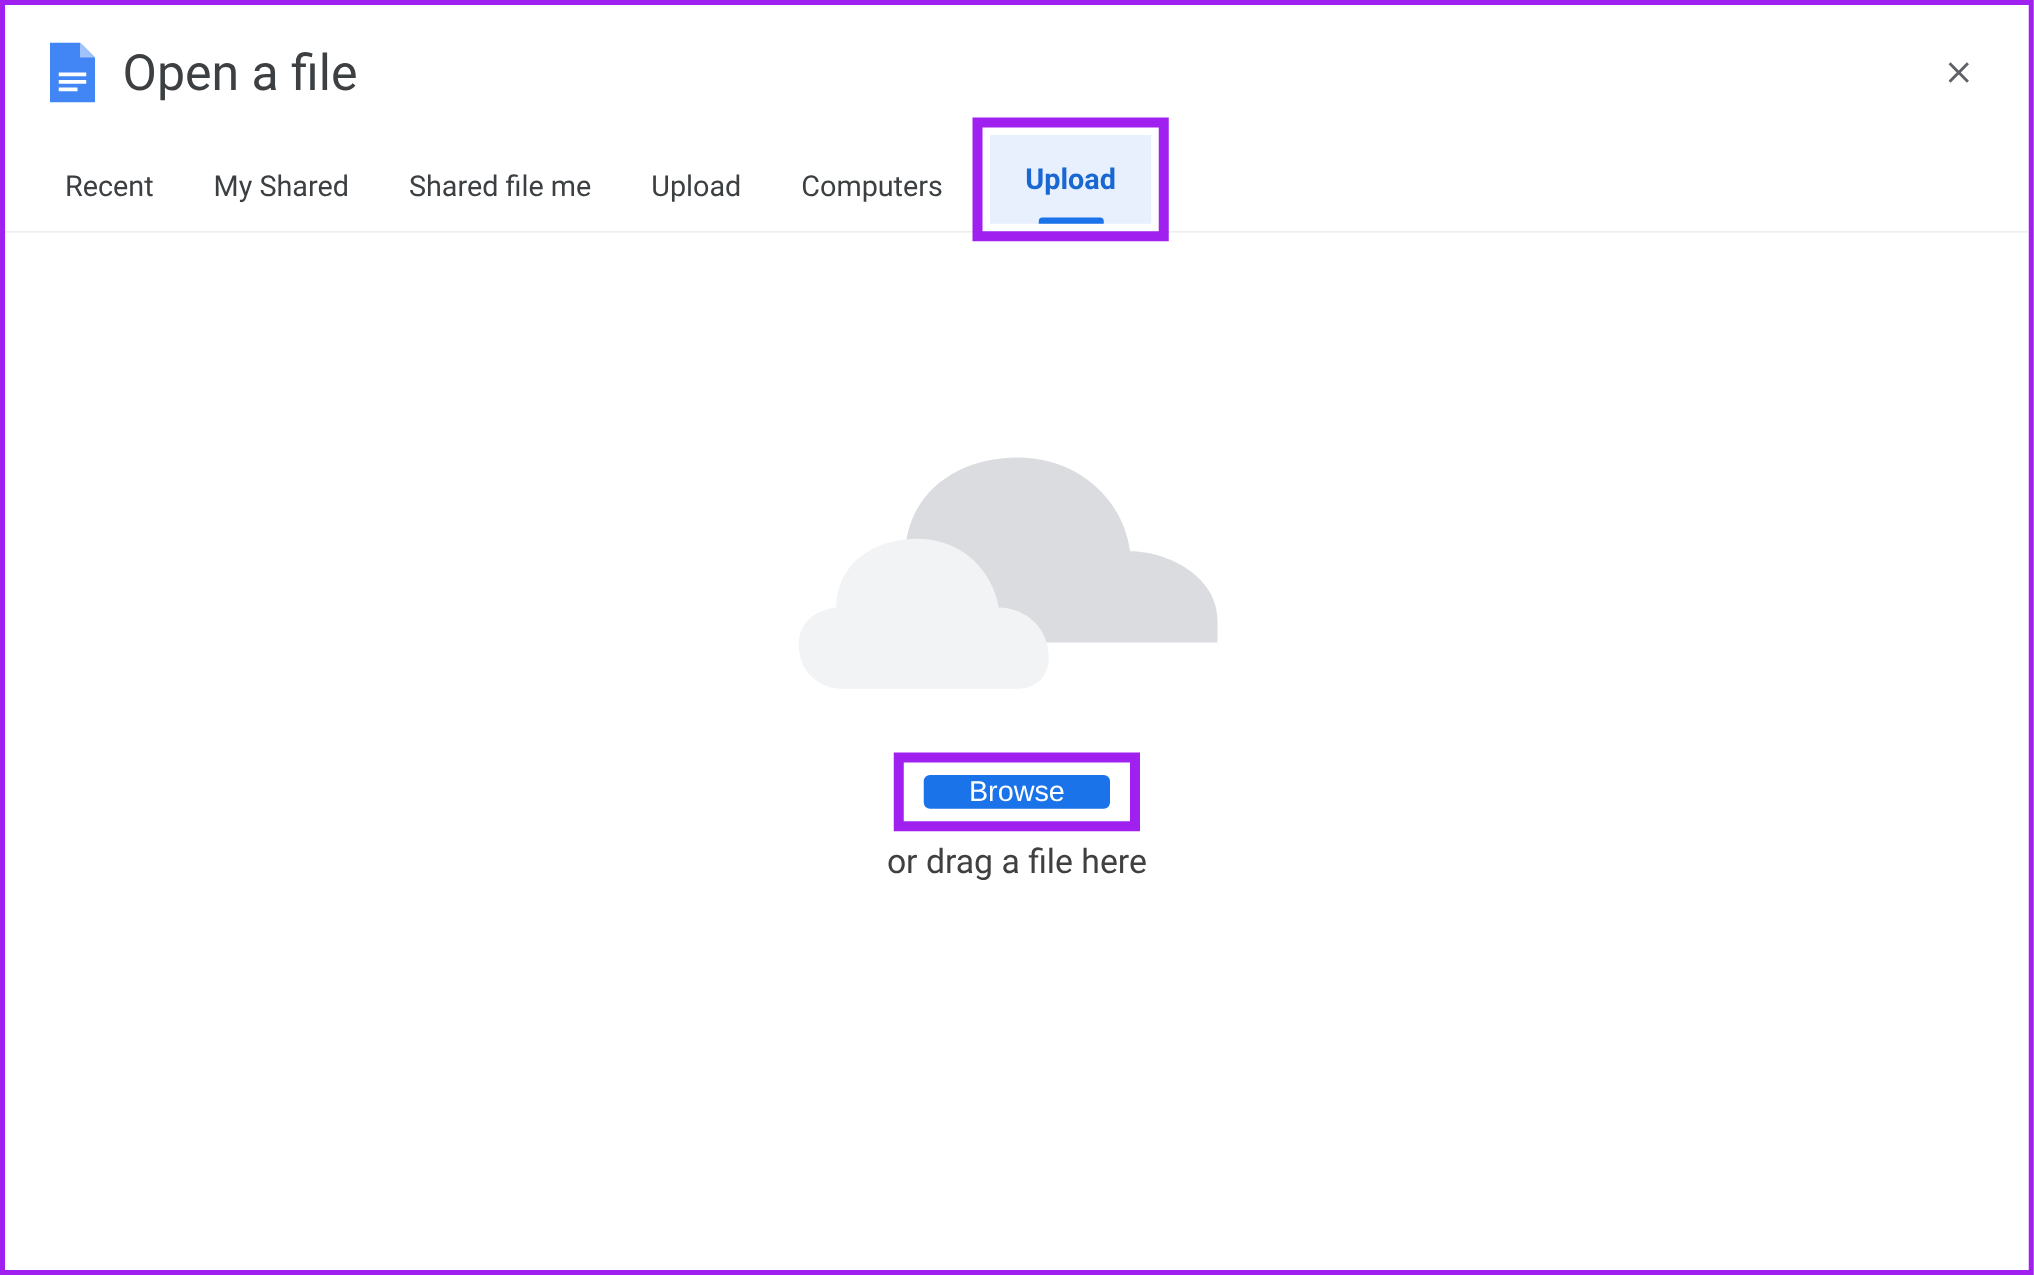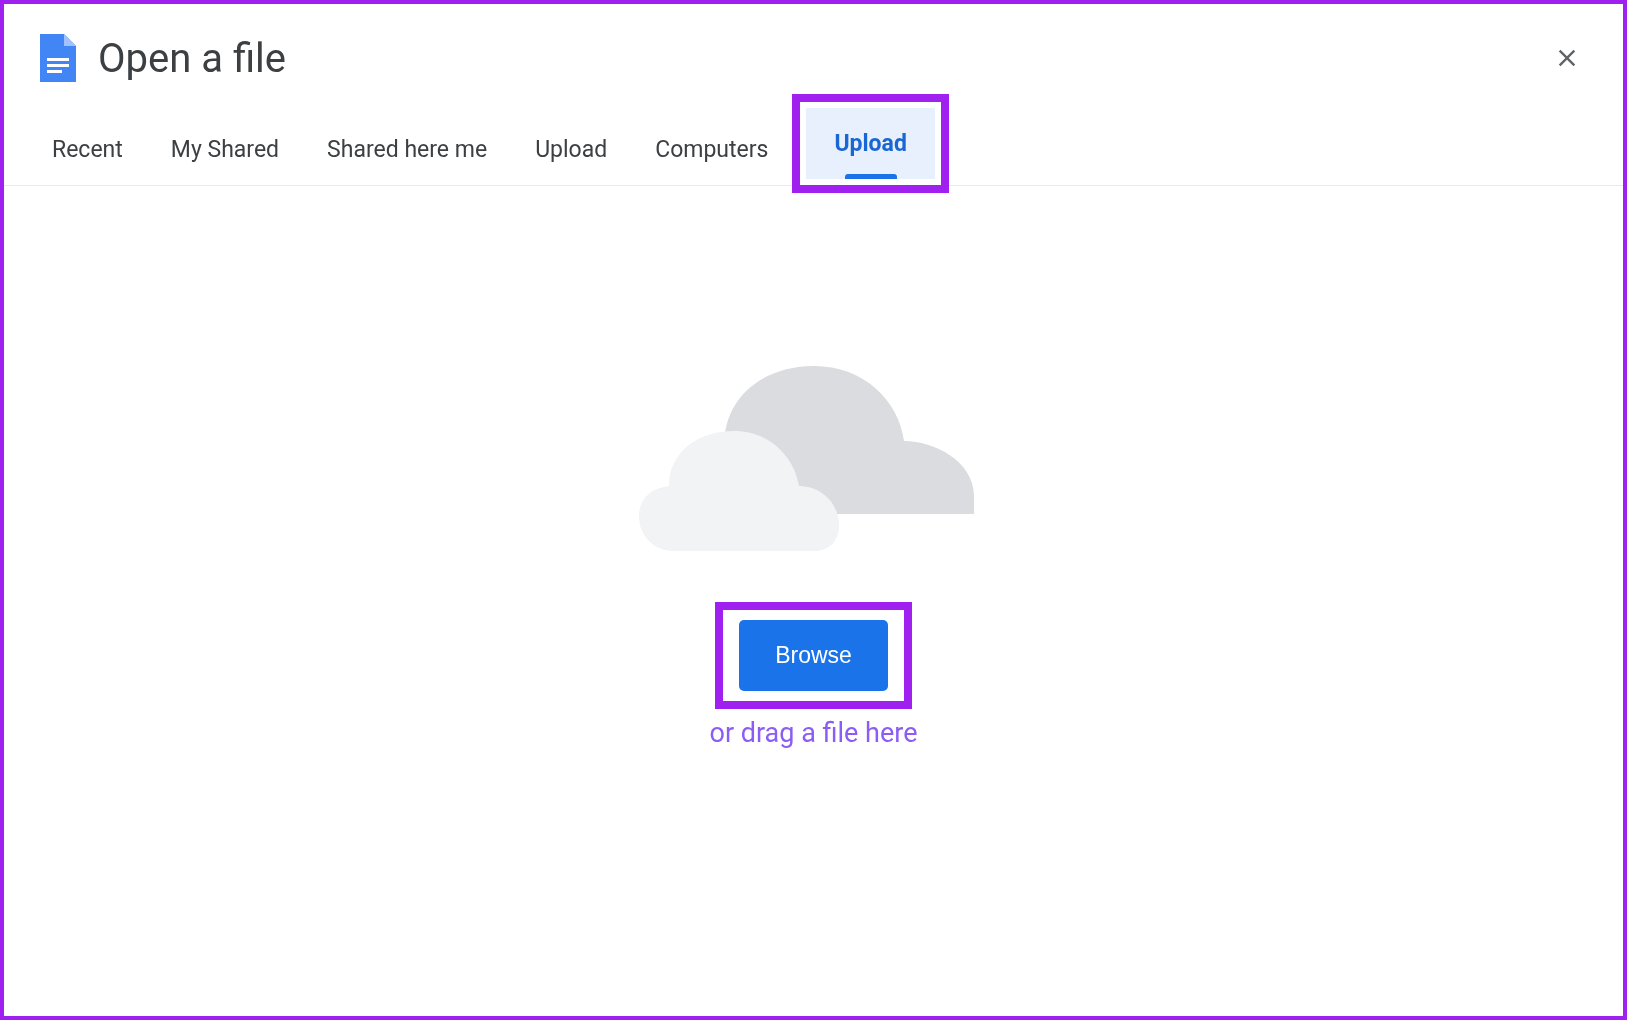--- a/index.html
+++ b/index.html
@@ -99,28 +99,28 @@
     .browse-highlight {
       border: 8px solid #a020f0;
       padding: 10px 16px;
       margin-bottom: 8px;
     }
     .browse-btn {
       background: #1a73e8;
       color: #fff;
       font-size: 23px;
       font-weight: 500;
-      padding: 22px 36px;
+      padding: 0 36px;
       border: none;
       border-radius: 5px;
       cursor: pointer;
     }
     .drag-text {
       font-size: 27px;
-      color: #8b5cf6;
+      color: #404040;
       font-weight: 400;
     }
   </style>
 </head>
 <body>
 
 <div class="header">
   <div class="docs-icon">
     <svg width="36" height="48" viewBox="0 0 36 48">
       <path d="M0 0 L24 0 L36 12 L36 48 L0 48 Z" fill="#4285f4"></path>
@@ -134,21 +134,21 @@
   <div class="close-btn">
     <svg width="28" height="28" viewBox="0 0 24 24">
       <path d="M19 6.41L17.59 5 12 10.59 6.41 5 5 6.41 10.59 12 5 17.59 6.41 19 12 13.41 17.59 19 19 17.59 13.41 12z" fill="#5f6368"></path>
     </svg>
   </div>
 </div>
 
 <div class="tabs">
   <div class="tab">Recent</div>
   <div class="tab">My Shared</div>
-  <div class="tab">Shared here me</div>
+  <div class="tab">Shared file me</div>
   <div class="tab">Upload</div>
   <div class="tab">Computers</div>
   <div class="tab-highlight">
     <div class="tab-active">Upload</div>
   </div>
 </div>
 
 <div class="content">
   <div class="cloud-illustration">
     <svg width="400" height="220" viewBox="0 0 400 220">

